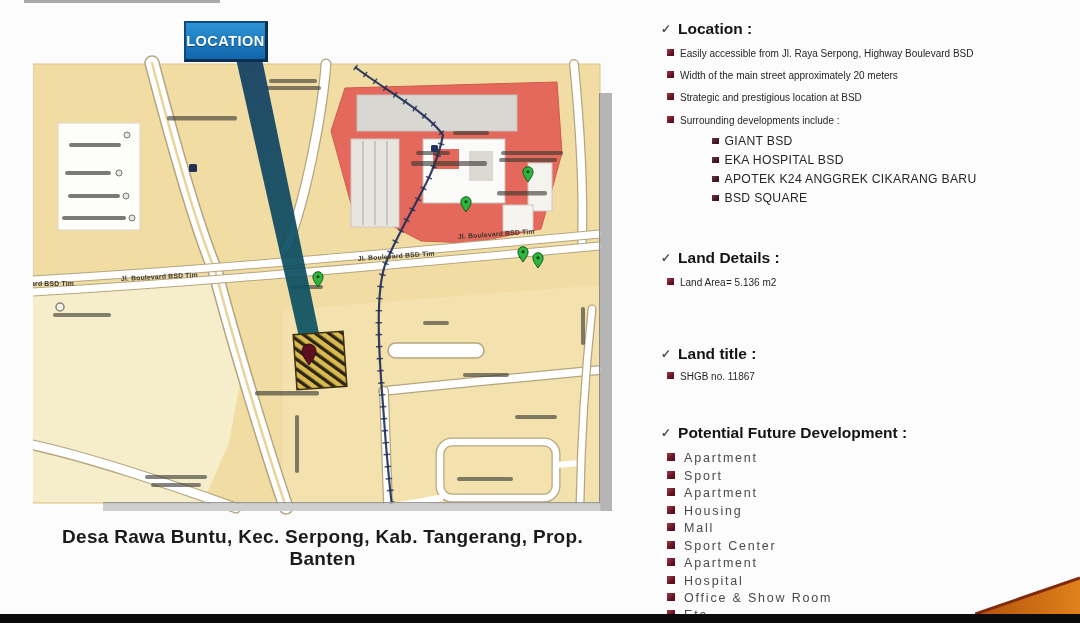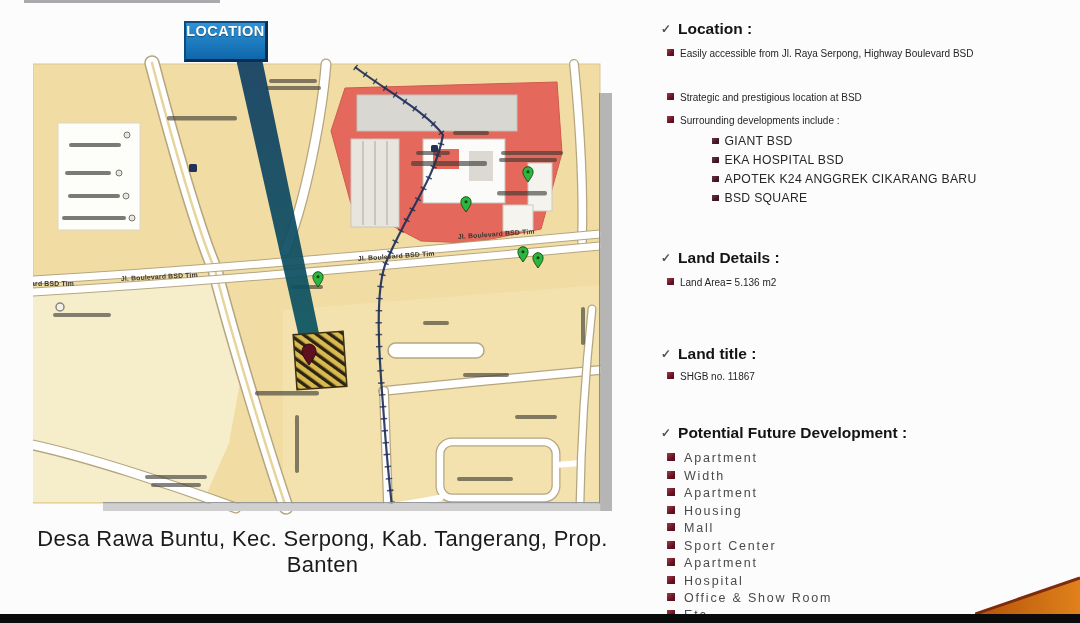--- a/index.html
+++ b/index.html
@@ -4,28 +4,28 @@
 <style>
   html,body{margin:0;padding:0;background:#e9e9e9;}
   .slide{position:relative;width:1080px;height:623px;background:#fcfcfc;overflow:hidden;
          font-family:"Liberation Sans",sans-serif;}
   
   .top-smudge{position:absolute;left:24px;top:0;width:196px;height:2.5px;background:#45454f;opacity:.45;}
   
   .banner{position:absolute;left:184px;top:21px;width:84px;height:41px;box-sizing:border-box;
           background:linear-gradient(180deg,#2e93d6,#0f66ab);
           border:2px solid #0e4a7c;border-right:3px solid #082f52;border-bottom:3px solid #082f52;
-          display:flex;align-items:flex-start;justify-content:center;z-index:5;}
+          display:flex;align-items:center;justify-content:center;z-index:5;}
   .banner span{color:#fff;font-weight:bold;font-size:14.5px;letter-spacing:.5px;
                text-shadow:0 1px 1px rgba(0,0,0,.4);}
   
   .map{position:absolute;left:33px;top:55px;width:579px;height:460px;}
   
   .caption{position:absolute;left:33px;top:526px;width:579px;text-align:center;
-           font-size:22px;font-weight:400;color:#1b1b1b;letter-spacing:.3px;}
+           font-size:19px;font-weight:700;color:#1b1b1b;letter-spacing:.3px;}
   
   .hdr{position:absolute;left:637px;font-size:15.5px;font-weight:bold;color:#141414;white-space:nowrap;margin-left:24px;}
   .hdr .chk{color:#55504a;font-size:12px;margin-right:7px;vertical-align:1px;}
   .row{position:absolute;white-space:nowrap;color:#262626;}
   .b1{left:667px;font-size:10px;}
   .b2{left:712px;font-size:12.2px;font-weight:500;letter-spacing:.3px;}
   .pot{left:667px;font-size:12.5px;font-weight:500;letter-spacing:1.8px;color:#4a4a4a;}
   .sq{display:inline-block;width:7px;height:7px;margin-right:6px;vertical-align:1px;
       background:linear-gradient(135deg,#a13a49 0%,#5e0e1e 70%);}
   .b2 .sq{width:6.5px;height:6.5px;background:linear-gradient(135deg,#6d3342 0%,#3d1622 70%);}
@@ -202,20 +202,21 @@
   <div class="banner">
     <span>LOCATION</span>
   </div>
 
   <div class="caption">Desa Rawa Buntu, Kec. Serpong, Kab. Tangerang, Prop. Banten</div>
 
   <div class="hdr" style="top:20px">
     <span class="chk">✓</span><span>Location :</span>
   </div>
   <div class="row b1" style="top:48px"><span class="sq"></span><span>Easily accessible from Jl. Raya Serpong, Highway Boulevard BSD</span></div>
+  <div class="row b1" style="top:70px"><span class="sq"></span><span>Width of the main street approximately 20 meters</span></div>
   <div class="row b1" style="top:92px"><span class="sq"></span><span>Strategic and prestigious location at BSD</span></div>
   <div class="row b1" style="top:115px"><span class="sq"></span><span>Surrounding developments include :</span></div>
   <div class="row b2" style="top:134px"><span class="sq"></span><span>GIANT BSD</span></div>
   <div class="row b2" style="top:153px"><span class="sq"></span><span>EKA HOSPITAL BSD</span></div>
   <div class="row b2" style="top:172px"><span class="sq"></span><span>APOTEK K24 ANGGREK CIKARANG BARU</span></div>
   <div class="row b2" style="top:191px"><span class="sq"></span><span>BSD SQUARE</span></div>
 
   <div class="hdr" style="top:249px">
     <span class="chk">✓</span><span>Land Details :</span>
   </div>
@@ -225,21 +226,21 @@
 
   <div class="hdr" style="top:345px">
     <span class="chk">✓</span><span>Land title :</span>
   </div>
   <div class="row b1" style="top:371px"><span class="sq"></span><span>SHGB no. 11867</span></div>
 
   <div class="hdr" style="top:424px">
     <span class="chk">✓</span><span>Potential Future Development :</span>
   </div>
   <div class="row pot" style="top:451px"><span class="sq"></span><span>Apartment</span></div>
-  <div class="row pot" style="top:469px"><span class="sq"></span><span>Width</span></div>
+  <div class="row pot" style="top:469px"><span class="sq"></span><span>Sport</span></div>
   <div class="row pot" style="top:486px"><span class="sq"></span><span>Apartment</span></div>
   <div class="row pot" style="top:504px"><span class="sq"></span><span>Housing</span></div>
   <div class="row pot" style="top:521px"><span class="sq"></span><span>Mall</span></div>
   <div class="row pot" style="top:539px"><span class="sq"></span><span>Sport Center</span></div>
   <div class="row pot" style="top:556px"><span class="sq"></span><span>Apartment</span></div>
   <div class="row pot" style="top:574px"><span class="sq"></span><span>Hospital</span></div>
   <div class="row pot" style="top:591px"><span class="sq"></span><span>Office &amp; Show Room</span></div>
   <div class="row pot" style="top:608px"><span class="sq"></span><span>Etc</span></div>
 
   <svg class="wedge" viewBox="0 0 105 42">

